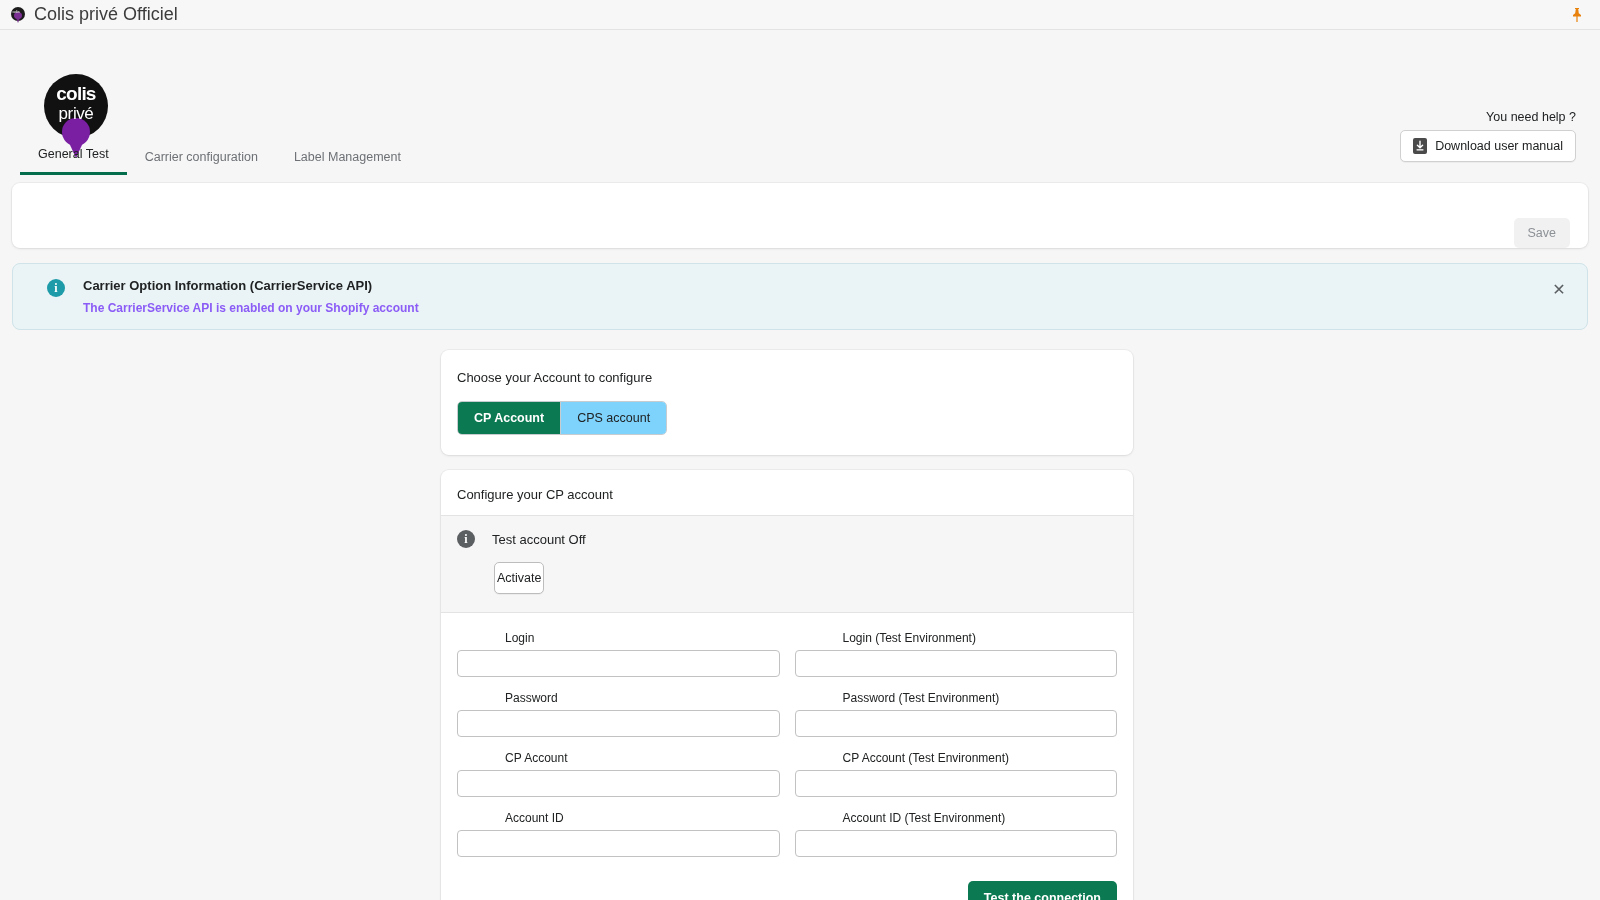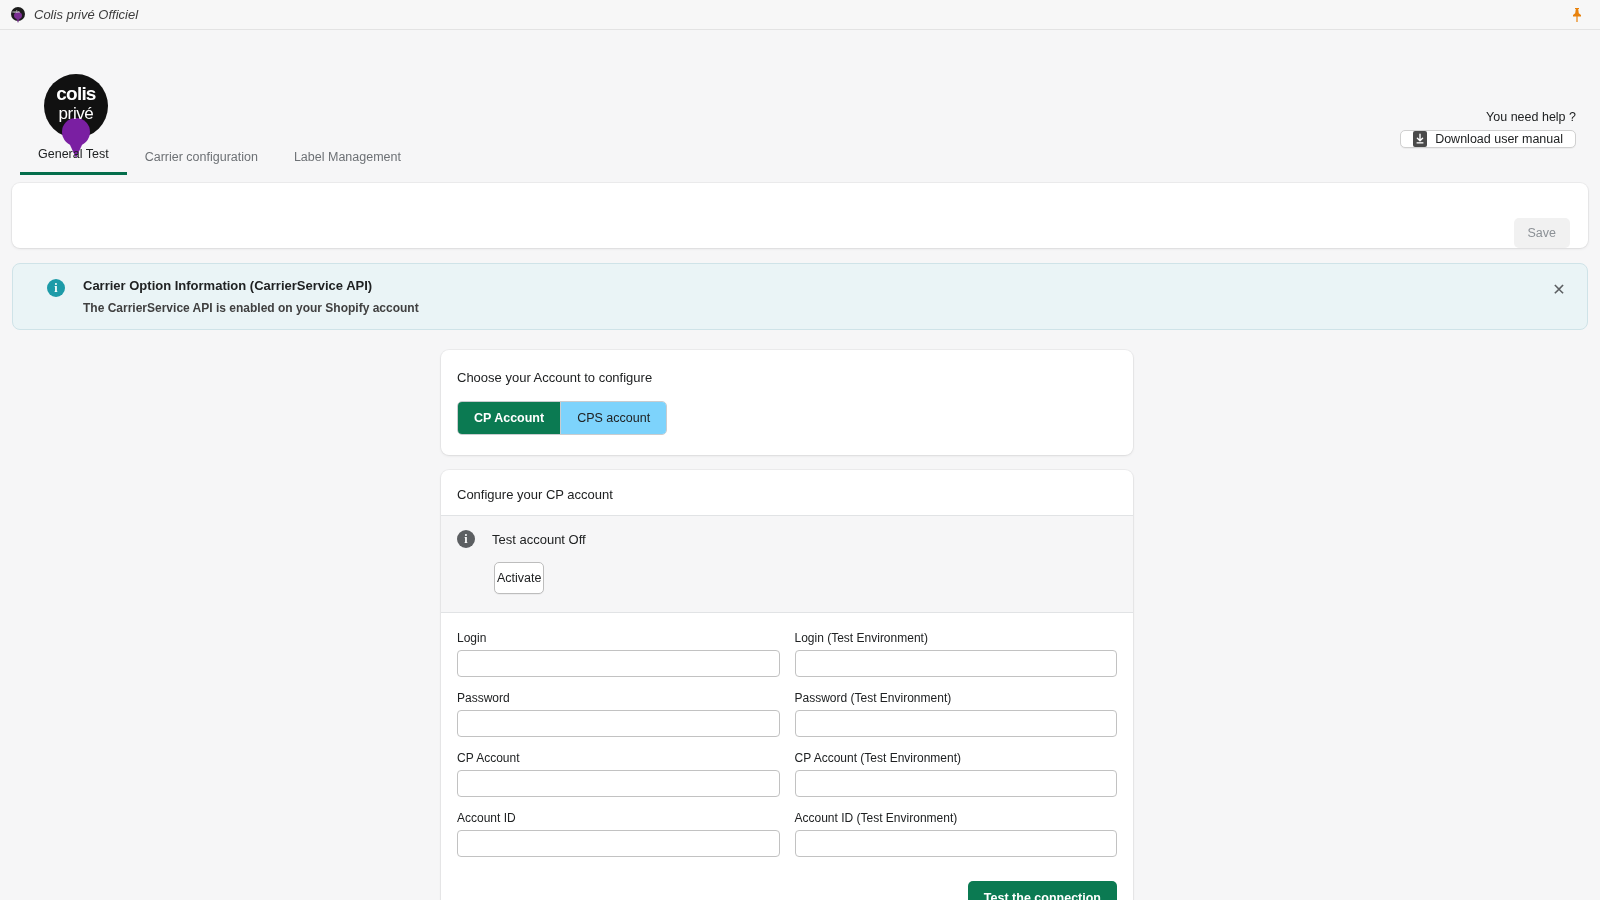--- a/index.html
+++ b/index.html
@@ -51,24 +51,23 @@
   }
   .tab-favicon .pin-txt {
     position: absolute;
     left: 2.5px; top: 2px;
     font-size: 4px;
     color: #fff;
     letter-spacing: -0.2px;
     font-family: "Liberation Sans", sans-serif;
   }
   .tab-title {
-    font-size: 13px;
+    font-size: 18px;
     color: #3c3c3c;
     white-space: nowrap;
-    font-style: italic;
   }
   .pin-button {
     position: absolute;
     right: 14px;
     top: 50%;
     transform: translateY(-50%);
     width: 18px; height: 18px;
     display: flex; align-items: center; justify-content: center;
     cursor: pointer;
   }
@@ -147,21 +146,21 @@
     color: #202223;
     margin-bottom: 6px;
   }
   .manual-btn {
     display: inline-flex;
     align-items: center;
     gap: 8px;
     background: #ffffff;
     border: 1px solid #d0d0d0;
     border-radius: 5px;
-    padding: 0 12px;
+    padding: 7px 12px;
     font-size: 12.5px;
     color: #202223;
     cursor: pointer;
     box-shadow: 0 1px 0 rgba(0,0,0,0.04);
   }
   .dl-icon { width: 14px; height: 16px; flex: 0 0 auto; }
 
   
   .tabs {
     position: absolute;
@@ -245,21 +244,21 @@
   .banner-text { flex: 1; }
   .banner-title {
     font-size: 13px;
     font-weight: 600;
     color: #202223;
     margin-bottom: 4px;
   }
   .banner-sub {
     font-size: 12px;
     font-weight: 700;
-    color: #404040;
+    color: #8b5cf6;
     margin-top: 8px;
   }
   .banner-close {
     width: 20px; height: 20px;
     display: flex; align-items: center; justify-content: center;
     color: #5c5f62;
     font-size: 16px;
     cursor: pointer;
     margin-top: 1px;
   }
@@ -356,20 +355,21 @@
     display: grid;
     grid-template-columns: 1fr 1fr;
     column-gap: 15px;
     row-gap: 14px;
   }
   .field-label {
     font-size: 12px;
     color: #202223;
     margin-bottom: 5px;
     display: block;
+    margin-left: 48px;
   }
   .field-input {
     width: 100%;
     height: 27px;
     border: 1px solid #c2c2c2;
     border-radius: 4px;
     background: #ffffff;
     font-size: 12.5px;
     padding: 0 8px;
     font-family: "Liberation Sans", sans-serif;

